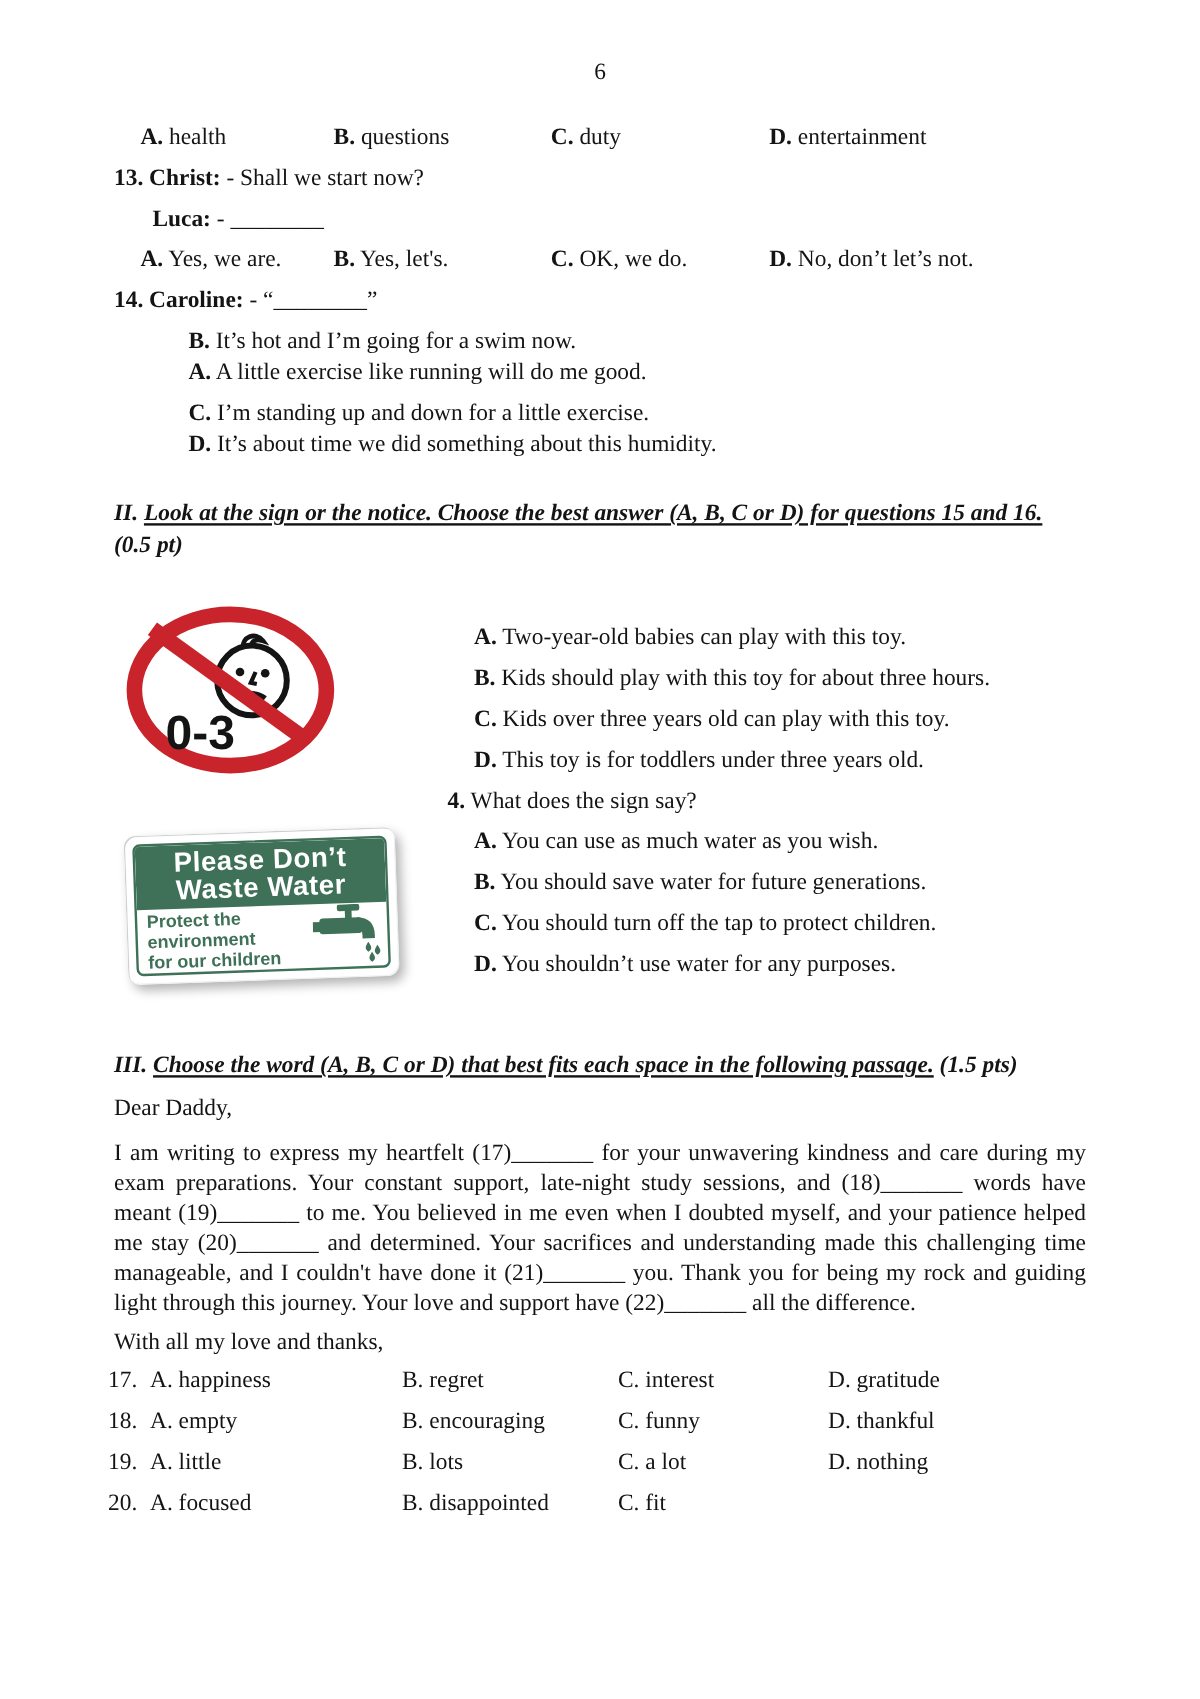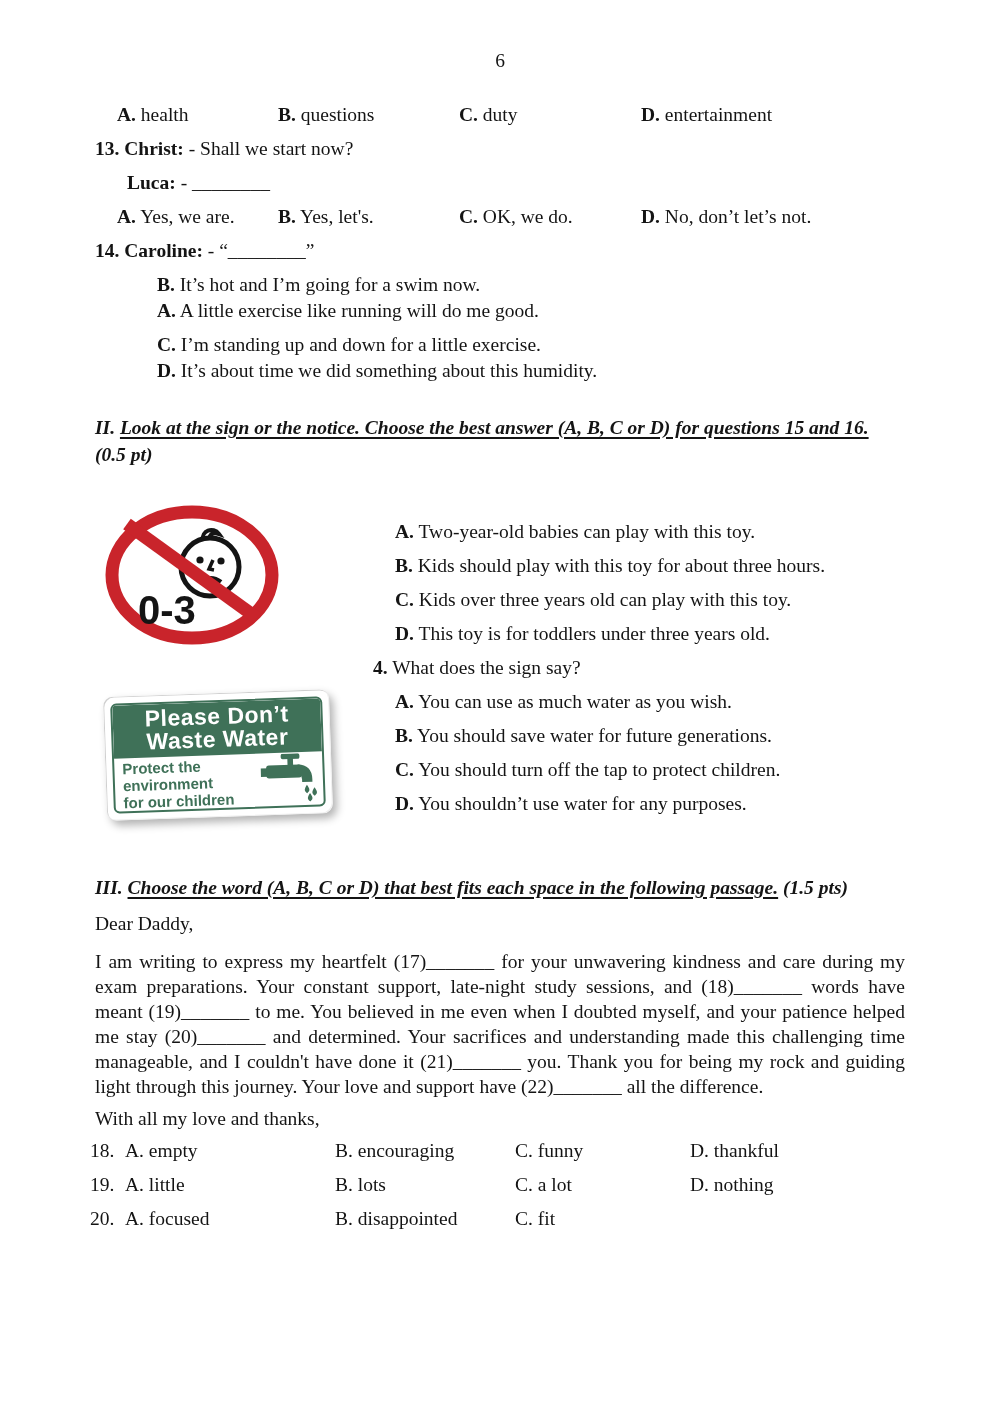--- a/index.html
+++ b/index.html
@@ -189,20 +189,27 @@
     <div class="pl">exam preparations. Your constant support, late-night study sessions, and (18)_______ words have</div>
     <div class="pl">meant (19)_______ to me. You believed in me even when I doubted myself, and your patience helped</div>
     <div class="pl">me stay (20)_______ and determined. Your sacrifices and understanding made this challenging time</div>
     <div class="pl">manageable, and I couldn't have done it (21)_______ you. Thank you for being my rock and guiding</div>
     <div class="pl last">light through this journey. Your love and support have (22)_______ all the difference.</div>
   </div>
   <div class="closing">With all my love and thanks,</div>
 
   <div class="vtable">
     <div class="vrow">
+      <div class="tn">17.</div>
+      <div class="ta">A. happiness</div>
+      <div class="tb">B. regret</div>
+      <div class="tc">C. interest</div>
+      <div class="td">D. gratitude</div>
+    </div>
+    <div class="vrow">
       <div class="tn">18.</div>
       <div class="ta">A. empty</div>
       <div class="tb">B. encouraging</div>
       <div class="tc">C. funny</div>
       <div class="td">D. thankful</div>
     </div>
     <div class="vrow">
       <div class="tn">19.</div>
       <div class="ta">A. little</div>
       <div class="tb">B. lots</div>

